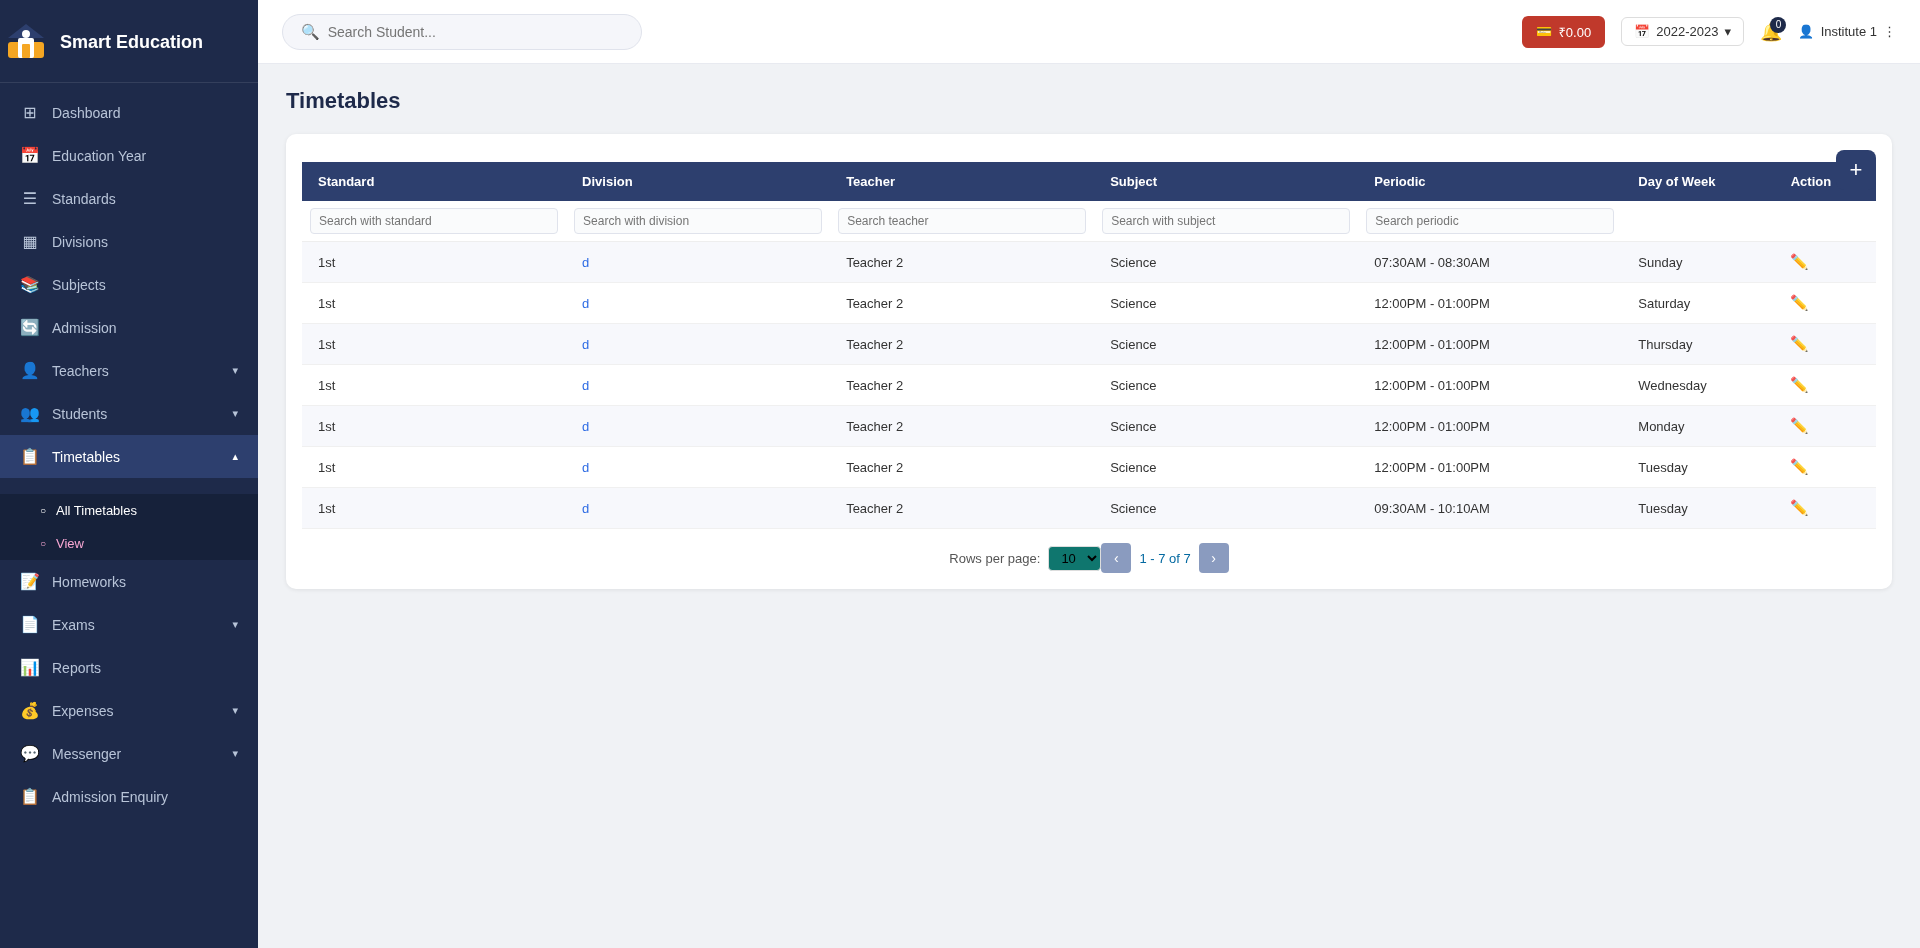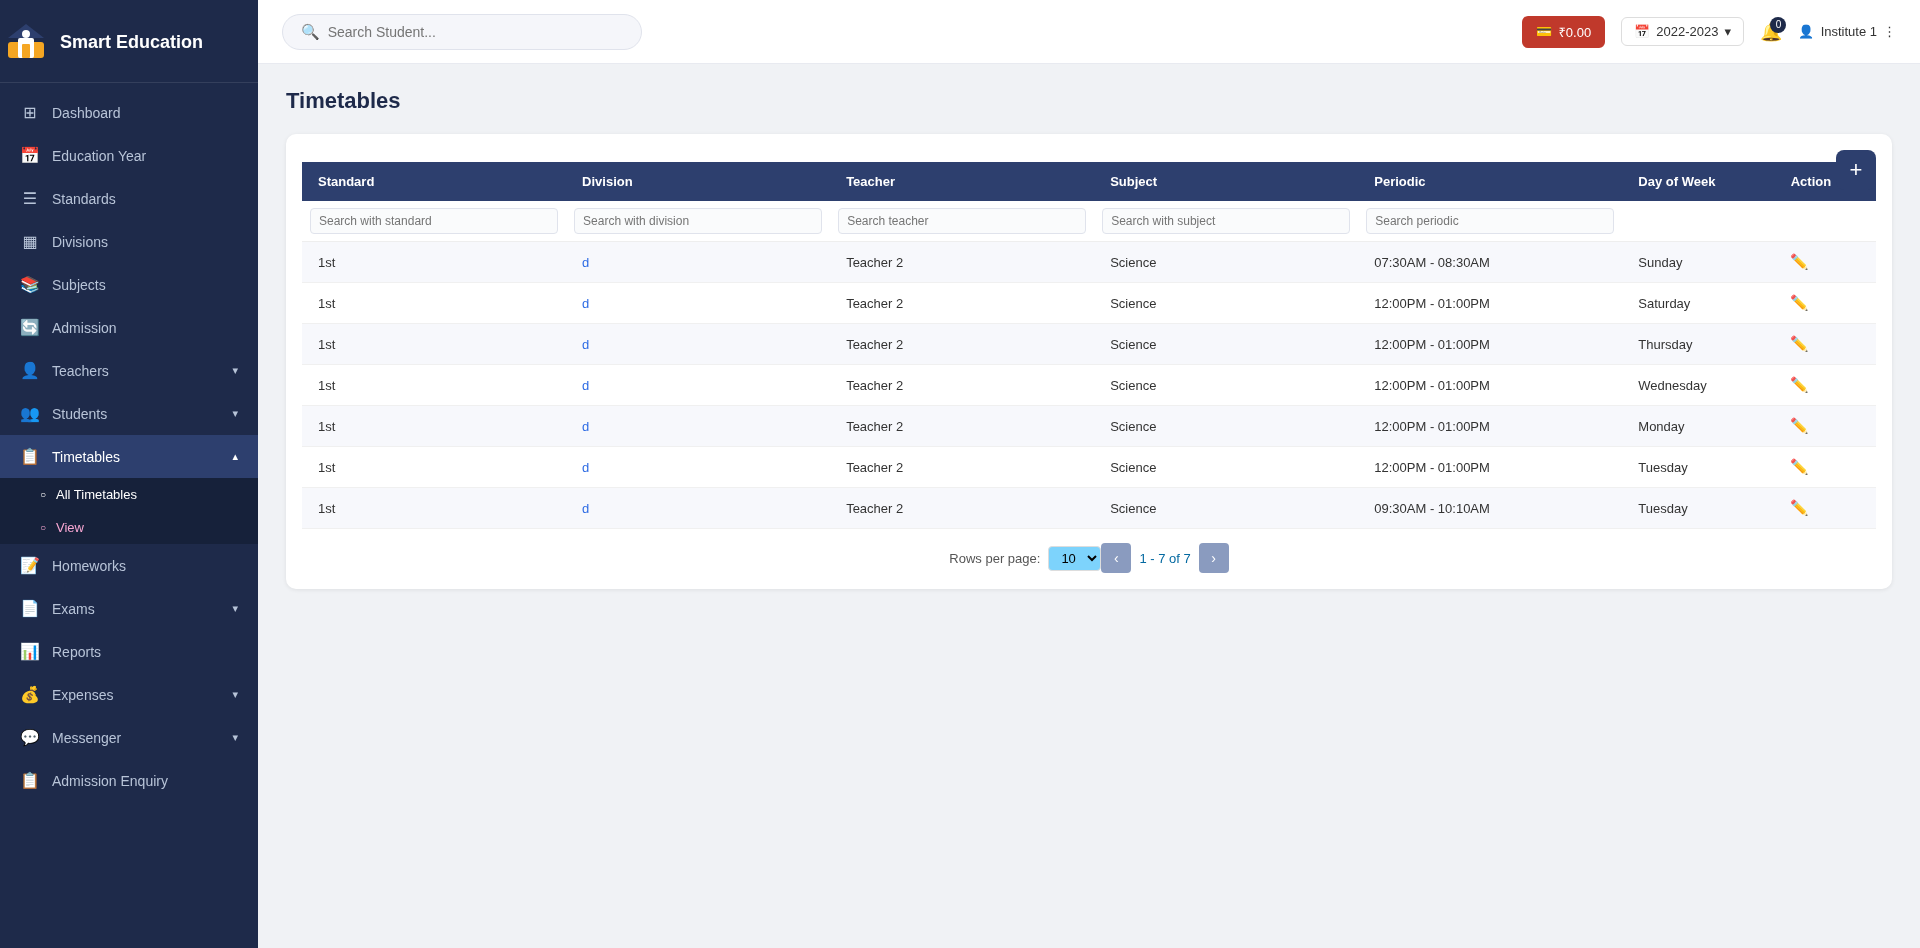--- a/index.html
+++ b/index.html
@@ -53,21 +53,21 @@
     .nav-sub { background: #16213a; }
     .nav-sub-item {
       display: flex;
       align-items: center;
       gap: 10px;
       padding: 9px 20px 9px 40px;
       cursor: pointer;
       font-size: 13px;
       color: #f9a8d4;
     }
-    .nav-sub-item.active { color: #fff; }
+    .nav-sub-item.active { color: #fff; margin-top: 16px; }
     .nav-sub-item::before { content: '○'; font-size: 10px; }
 
     
     .main { flex: 1; display: flex; flex-direction: column; overflow: hidden; }
 
     
     .header {
       background: #fff;
       height: 64px;
       display: flex;
@@ -250,21 +250,21 @@
     .rows-per-page {
       display: flex;
       align-items: center;
       gap: 8px;
     }
     .rows-select {
       border: 1px solid #ddd;
       border-radius: 4px;
       padding: 3px 8px;
       font-size: 13px;
-      background: #7dd3fc;
+      background: #0f766e;
       cursor: pointer;
     }
     .page-nav {
       display: flex;
       align-items: center;
       gap: 8px;
     }
     .page-nav-btn {
       width: 30px;
       height: 30px;

